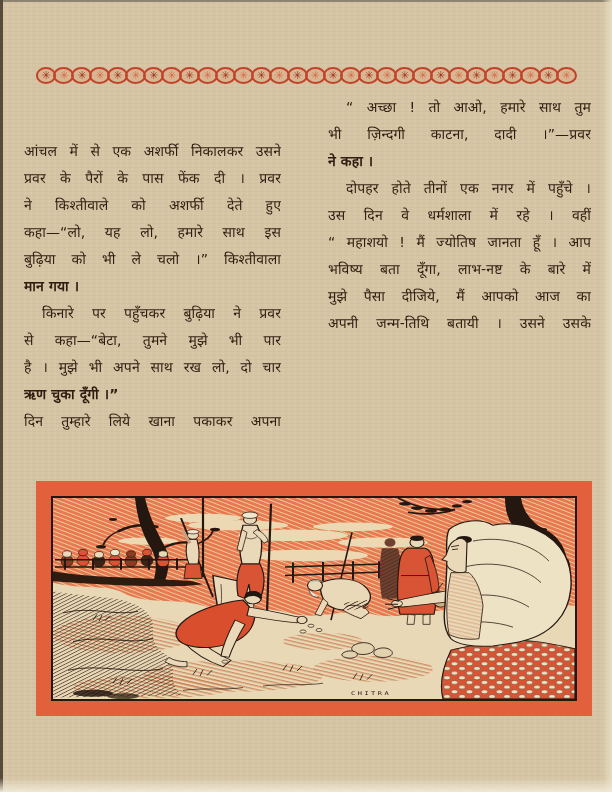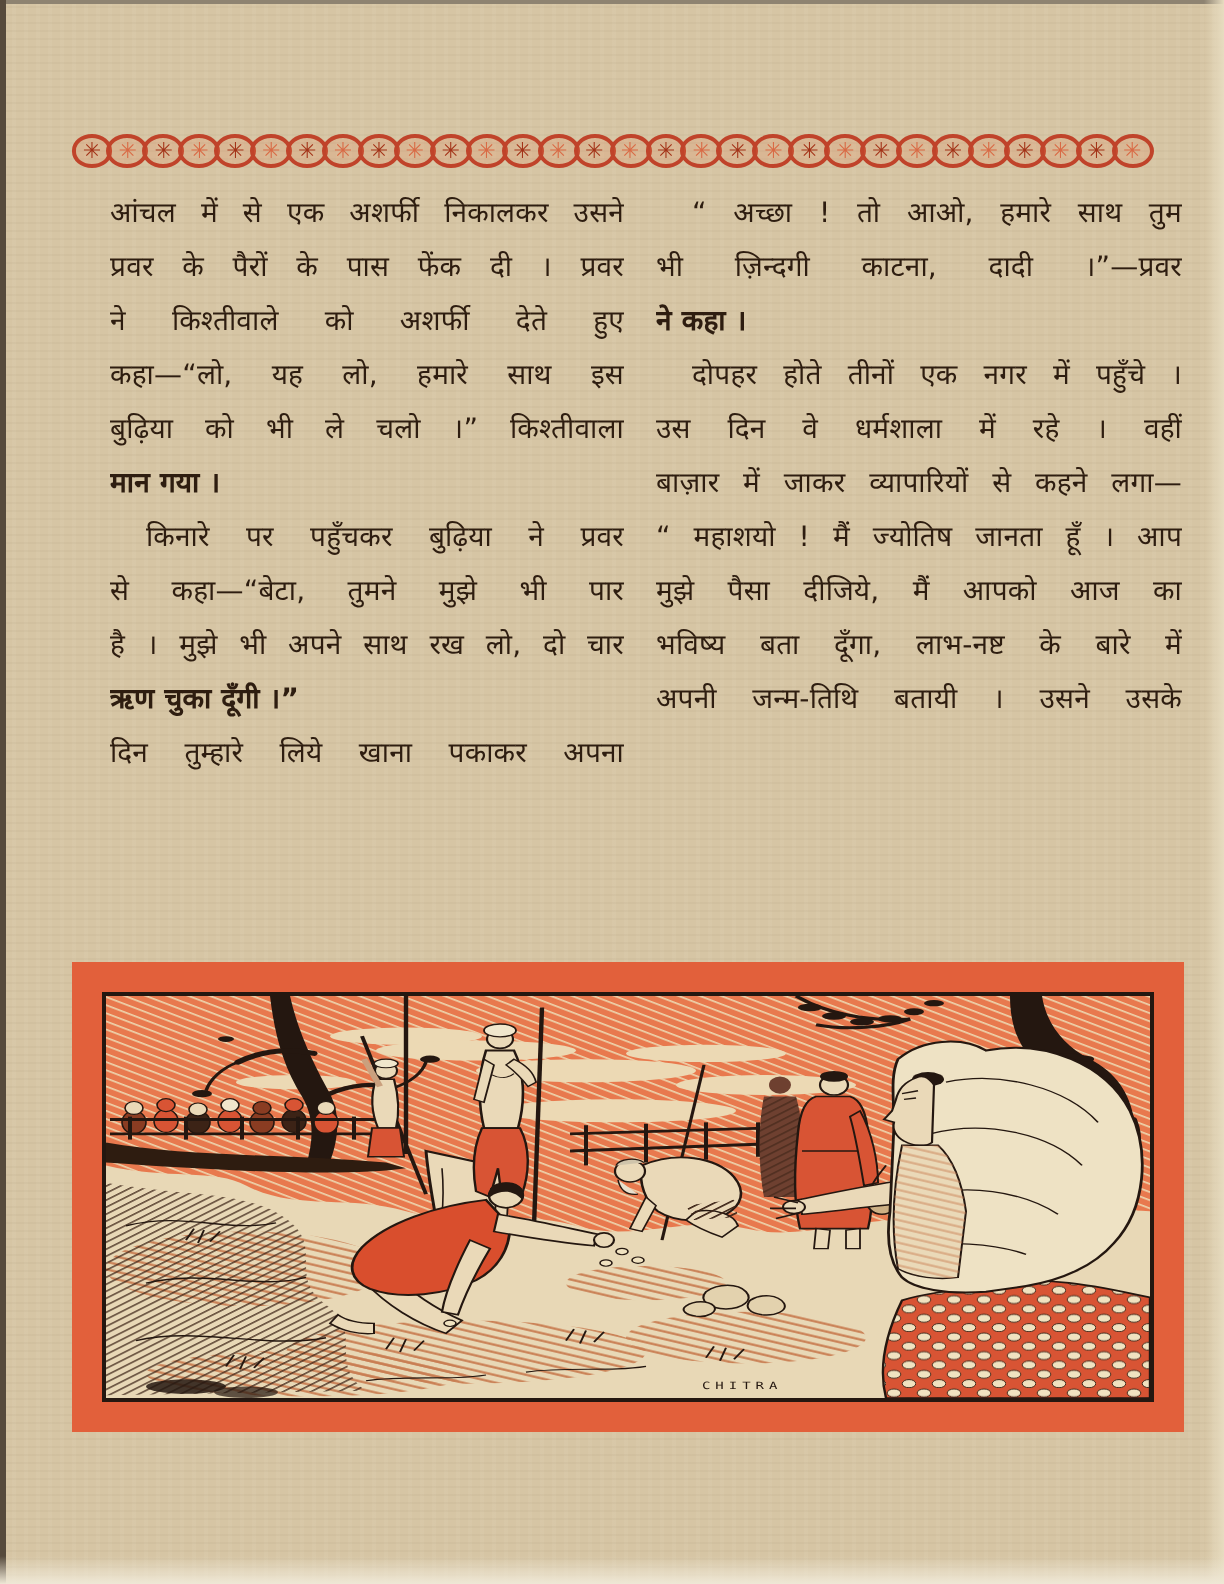--- a/index.html
+++ b/index.html
@@ -23,21 +23,21 @@
     border:2px solid #c0432a;border-radius:50%;
     display:flex;align-items:center;justify-content:center;
     font-size:11px;line-height:1;color:#c0432a;
     box-sizing:border-box;background:rgba(233,120,80,0.18);
   }
   .oval:nth-child(odd){color:#a33318;font-weight:bold;}
   .oval:nth-child(even){color:#d96a45;}
 
   
   .col{position:absolute;top:94px;color:#2e1d10;}
-  .col-left{left:55px;width:257px;}
+  .col-left{left:24px;width:257px;margin-top:44px;}
   .col-right{left:328px;width:263px;}
   .line{
     height:27px;line-height:27px;font-size:14px;
     text-align:justify;text-align-last:justify;
     overflow:hidden;white-space:normal;
     letter-spacing:0.1px;
   }
   .line.indent{padding-left:18px;}
   .line.end{text-align-last:left;font-weight:bold;}
 
@@ -106,24 +106,23 @@
       <div class="line">है । मुझे भी अपने साथ रख लो, दो चार</div>
       <div class="line end">ऋण चुका दूँगी ।”</div>
       <div class="line">दिन तुम्हारे लिये खाना पकाकर अपना</div>
     </div>
   <div class="col col-right" id="col-right">
       <div class="line indent">“ अच्छा ! तो आओ, हमारे साथ तुम</div>
       <div class="line">भी ज़िन्दगी काटना, दादी ।”—प्रवर</div>
       <div class="line end">ने कहा ।</div>
       <div class="line indent">दोपहर होते तीनों एक नगर में पहुँचे ।</div>
       <div class="line">उस दिन वे धर्मशाला में रहे । वहीं</div>
-      <div class="line">बाज़ार में जाकर व्यापारियों से कहने लगा—</div>
       <div class="line">“ महाशयो ! मैं ज्योतिष जानता हूँ । आप</div>
+      <div class="line">भविष्य बता दूँगा, लाभ-नष्ट के बारे में</div>
       <div class="line">मुझे पैसा दीजिये, मैं आपको आज का</div>
-      <div class="line">भविष्य बता दूँगा, लाभ-नष्ट के बारे में</div>
       <div class="line">अपनी जन्म-तिथि बतायी । उसने उसके</div>
     </div>
 
   <div class="illus">
     <div class="illus-inner">
       <svg viewBox="0 0 522 280" preserveAspectRatio="none">
         <defs>
           <pattern id="sky" width="5" height="5" patternUnits="userSpaceOnUse" patternTransform="rotate(28)">
             <rect width="5" height="5" fill="#e8794e"></rect>
             <line x1="0" y1="0.5" x2="5" y2="0.5" stroke="#edd3ac" stroke-width="1.2"></line>

